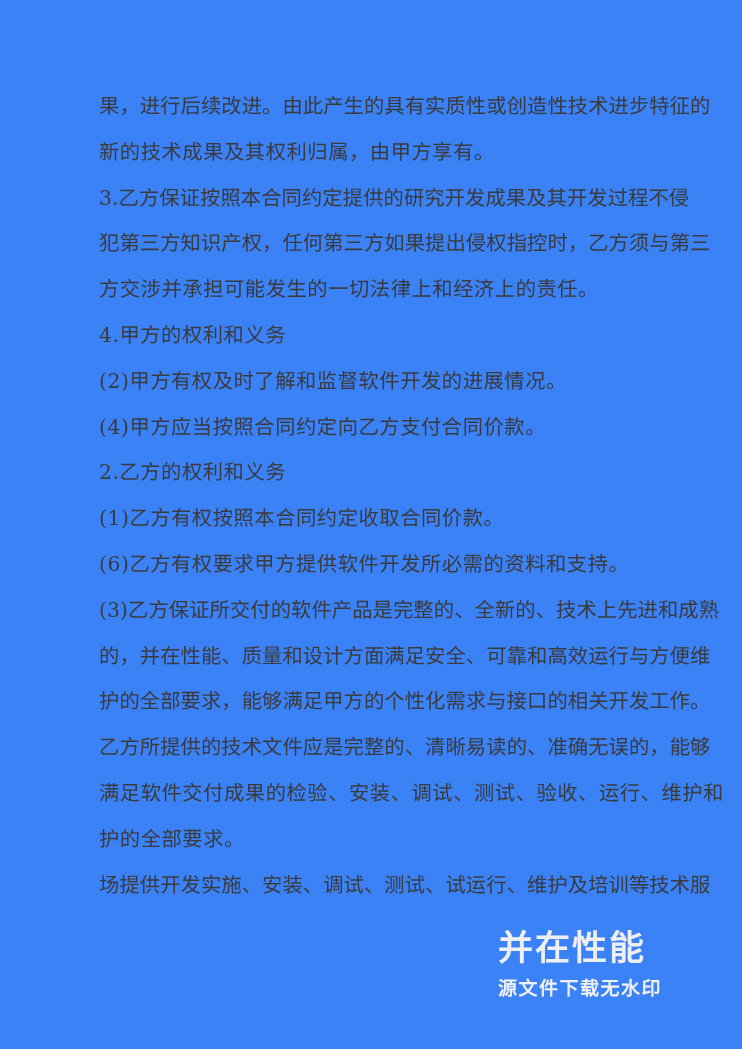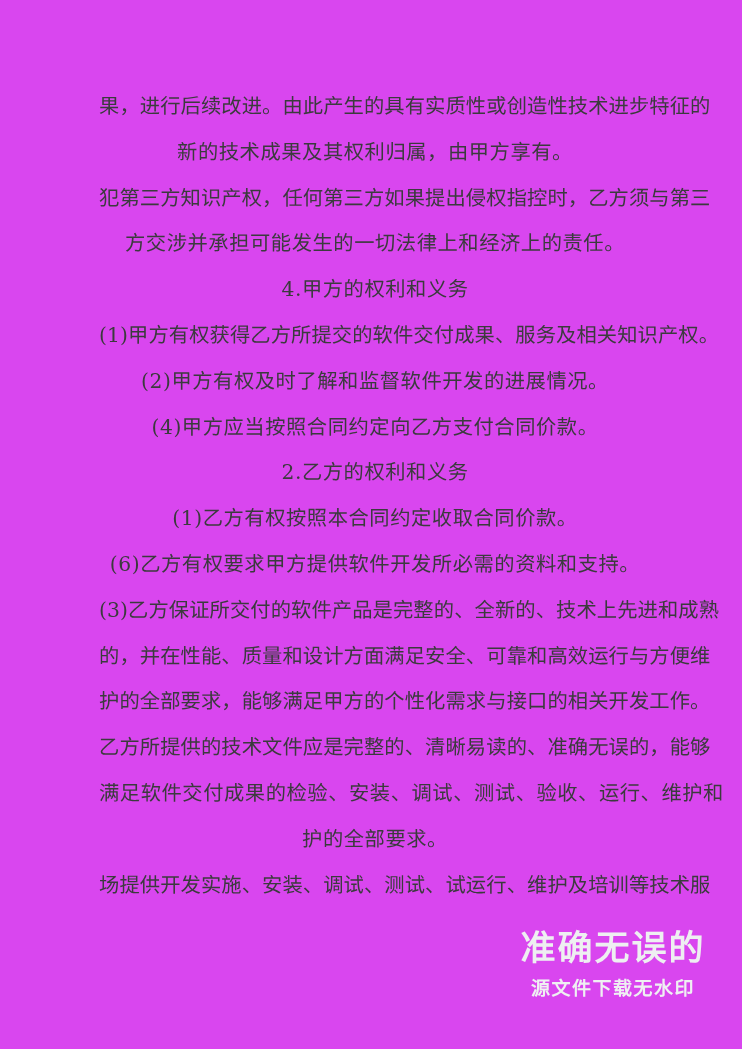--- a/index.html
+++ b/index.html
@@ -12,22 +12,21 @@
     width: 742px;
     height: 1049px;
     overflow: hidden;
     position: relative;
     font-family: "DejaVu Serif", "Liberation Serif", serif;
   }
 
   #page {
     position: absolute;
     inset: 0;
-    background: #d946ef;
-    text-align: center;
+    background: #3b82f6;
   }
 
   
   #doc-body {
     position: absolute;
     left: 99px;
     top: 84px;
     width: 552px;
   }
 
@@ -76,36 +75,36 @@
   }
 </style>
 </head>
 <body>
 
 <div id="page">
 
   <div id="doc-body">
     <div class="doc-line tight">果，进行后续改进。由此产生的具有实质性或创造性技术进步特征的</div>
     <div class="doc-line">新的技术成果及其权利归属，由甲方享有。</div>
+    <div class="doc-line tight">3.乙方保证按照本合同约定提供的研究开发成果及其开发过程不侵</div>
     <div class="doc-line tight">犯第三方知识产权，任何第三方如果提出侵权指控时，乙方须与第三</div>
     <div class="doc-line">方交涉并承担可能发生的一切法律上和经济上的责任。</div>
     <div class="doc-line">4.甲方的权利和义务</div>
-    <div class="doc-line tight">(1)甲方有权获得乙方所提交的软件交付成果、服务及相关知识产权。</div>
     <div class="doc-line">(2)甲方有权及时了解和监督软件开发的进展情况。</div>
     <div class="doc-line">(4)甲方应当按照合同约定向乙方支付合同价款。</div>
     <div class="doc-line">2.乙方的权利和义务</div>
     <div class="doc-line">(1)乙方有权按照本合同约定收取合同价款。</div>
     <div class="doc-line">(6)乙方有权要求甲方提供软件开发所必需的资料和支持。</div>
     <div class="doc-line tight">(3)乙方保证所交付的软件产品是完整的、全新的、技术上先进和成熟</div>
     <div class="doc-line tight">的，并在性能、质量和设计方面满足安全、可靠和高效运行与方便维</div>
     <div class="doc-line tight">护的全部要求，能够满足甲方的个性化需求与接口的相关开发工作。</div>
     <div class="doc-line tight">乙方所提供的技术文件应是完整的、清晰易读的、准确无误的，能够</div>
     <div class="doc-line">满足软件交付成果的检验、安装、调试、测试、验收、运行、维护和</div>
     <div class="doc-line">护的全部要求。</div>
     <div class="doc-line tight">场提供开发实施、安装、调试、测试、试运行、维护及培训等技术服</div>
   </div>
 
   <div id="watermark">
-    <div class="wm-main">准确无误的</div>
+    <div class="wm-main">并在性能</div>
     <div class="wm-sub">源文件下载无水印</div>
   </div>
 
 </div>
 
 </body></html>

